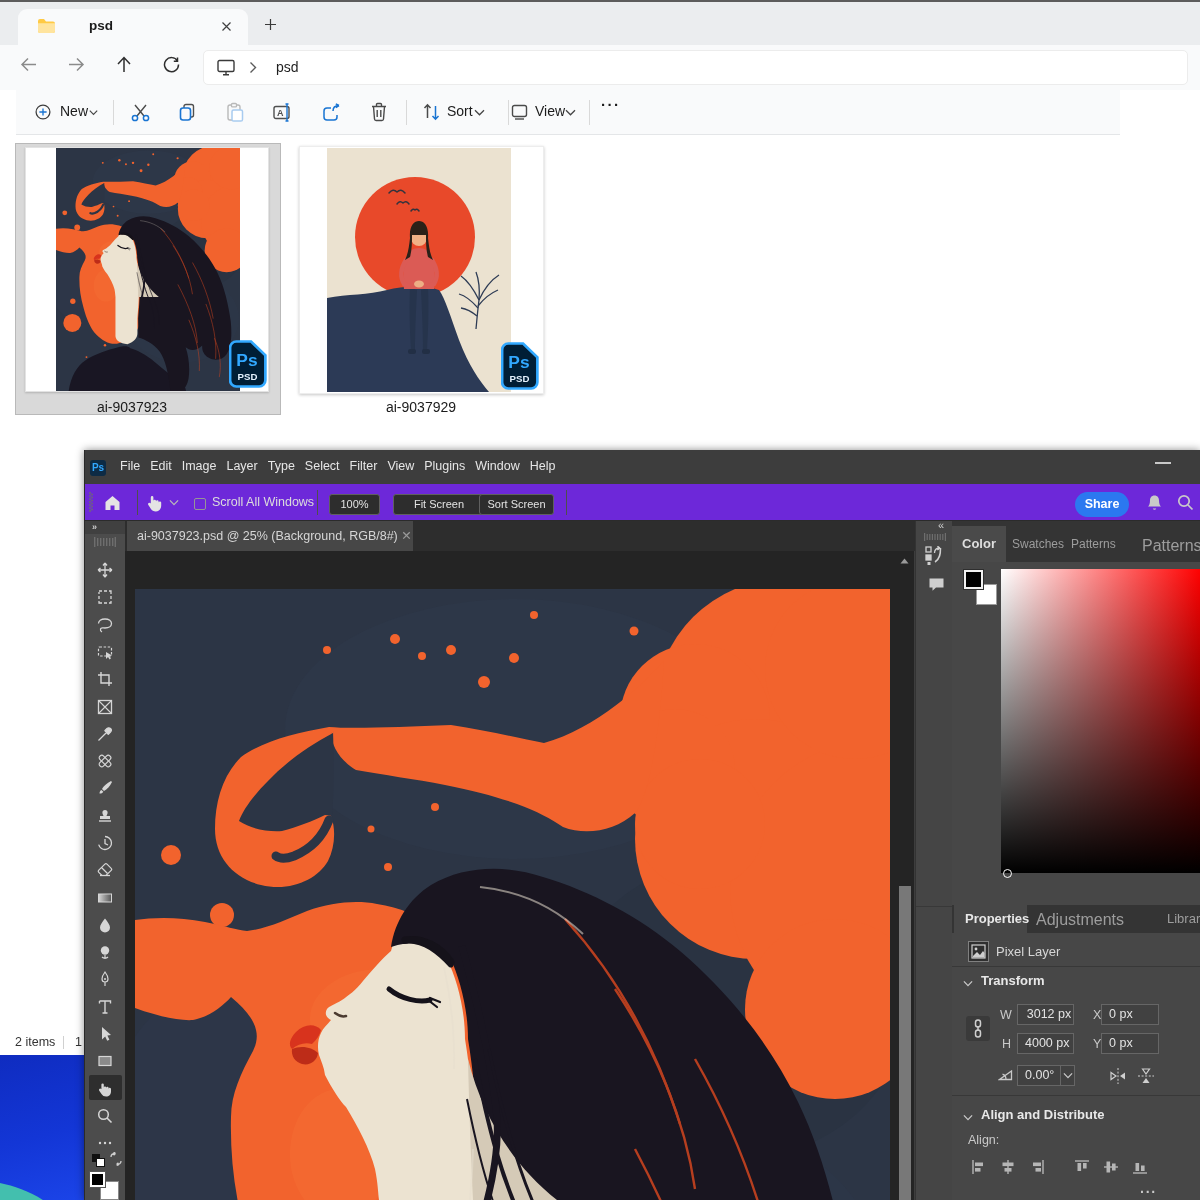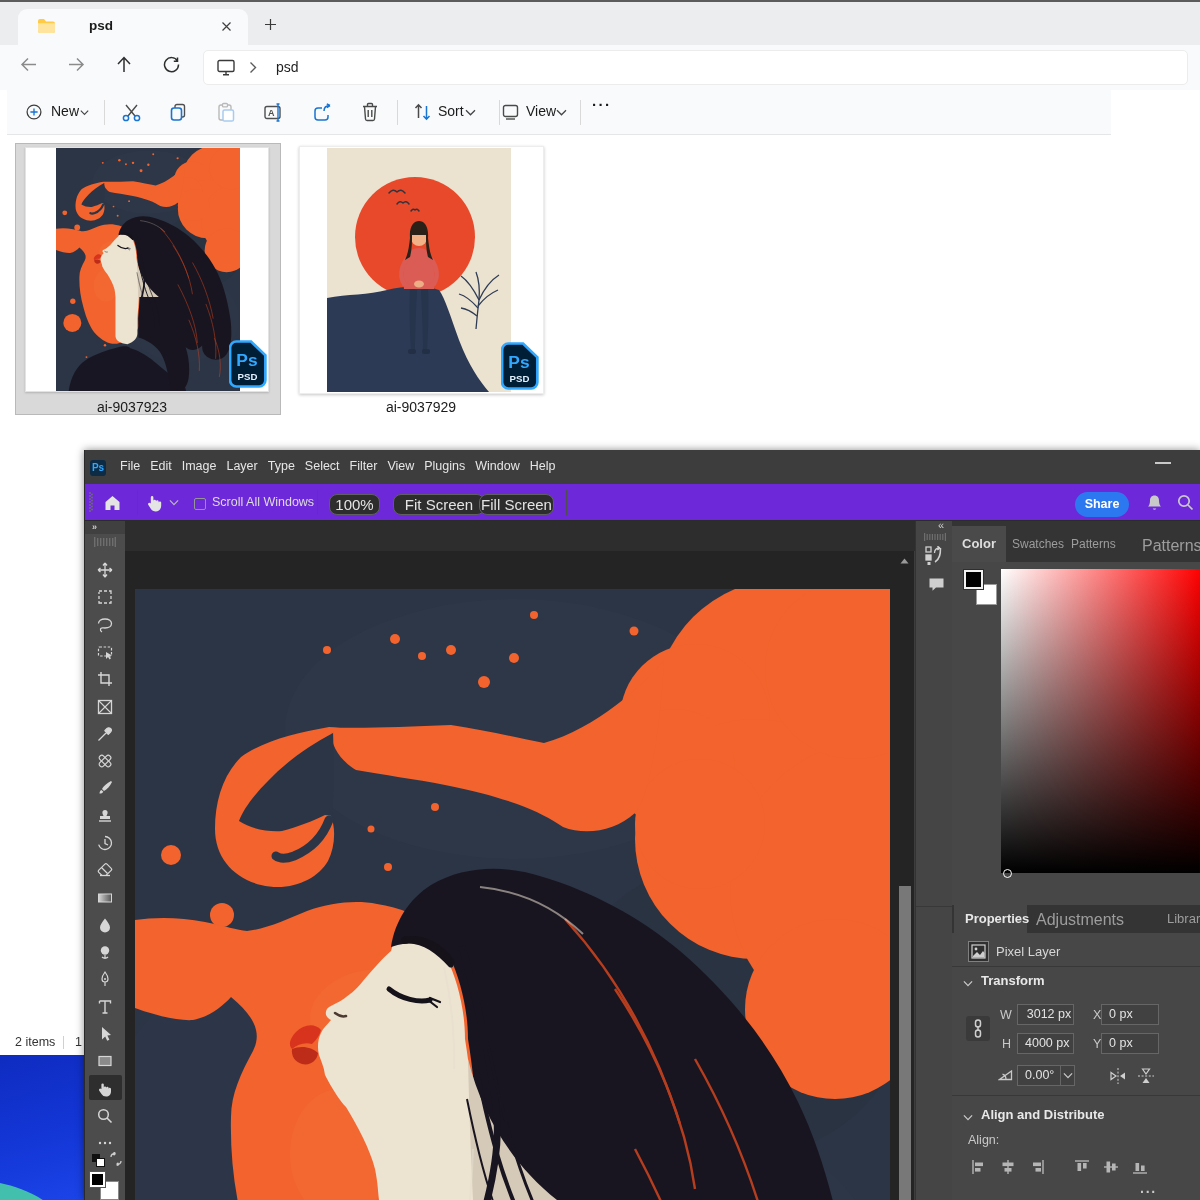--- a/index.html
+++ b/index.html
@@ -10,40 +10,40 @@
 
 #desktop { left:0; top:1055px; width:84px; height:145px; background:linear-gradient(165deg,#0f2cc0 0%,#1336d6 55%,#1b44e8 100%); overflow:hidden; }
 
 
 #explorer { left:0; top:0; width:1200px; height:1055px; background:#ffffff; }
 #tabstrip { left:0; top:0; width:1200px; height:45px; background:#ebedef; border-top:2px solid #5c5c5c; }
 #etab { left:18px; top:9px; width:230px; height:36px; background:#f9fafb; border-radius:9px 9px 0 0; }
 #etab .txt { position:absolute; left:71px; top:9px; font-size:13.5px; font-weight:bold; color:#1a1a1a; }
 #navbar { left:0; top:45px; width:1200px; height:45px; background:#f9fafb; }
 #addr { left:203px; top:5px; width:985px; height:35px; background:#ffffff; border:1px solid #ececec; border-radius:5px; }
-#toolbar { left:7px; top:90px; width:1104px; height:45px; background:#f9fafb; border-bottom:1px solid #e4e6e8; }
+#toolbar { left:16px; top:90px; width:1104px; height:45px; background:#f9fafb; border-bottom:1px solid #e4e6e8; }
 .sep { position:absolute; top:10px; width:1px; height:25px; background:#d9d9d9; }
 .tbtxt { position:absolute; top:13px; font-size:14px; color:#1b1b1b; }
 #content { left:0; top:135px; width:1200px; height:896px; background:#ffffff; }
 #tile1 { left:15px; top:143px; width:266px; height:272px; background:#d9d9d9; border:1px solid #b9b9b9; }
 #card1 { left:25px; top:147px; width:244px; height:245px; background:#ffffff; border:1px solid #e3e3e3; box-shadow:0 1px 2px rgba(0,0,0,.18); }
 #card2 { left:299px; top:146px; width:245px; height:248px; background:#ffffff; border:1px solid #ededed; box-shadow:0 1px 3px rgba(0,0,0,.22); }
 .flabel { position:absolute; top:399px; font-size:14px; color:#1b1b1b; width:200px; text-align:center; }
 #statusbar { left:0; top:1031px; width:1200px; height:24px; background:#ffffff; }
 #statusbar .t { position:absolute; left:15px; top:4px; font-size:12.5px; color:#333;text-align:center; }
 
 
 #ps { left:84px; top:450px; width:1116px; height:750px; background:#3d3d3d; box-shadow:0 0 8px rgba(0,0,0,.45); border-left:1px solid #2a2a2a; }
 #menubar { left:0; top:0; width:1116px; height:34px; background:#3d3d3d; }
 #menubar .items { position:absolute; left:35px; top:9px; display:flex; gap:10px; font-size:12.5px; color:#e6e6e6; }
 #psicon { left:5px; top:10px; width:16px; height:16px; background:#0d2b45; border-radius:3px; color:#31a8ff; font-size:10px; font-weight:bold; text-align:center; line-height:16px; }
 #minim { left:1070px; top:12px; width:16px; height:2px; background:#c9c9c9; }
 #optbar { left:0; top:34px; width:1116px; height:37px; background:#6d28d9; border-bottom:1px solid #2b2b2b; }
 .optsep { position:absolute; top:6px; width:1px; height:25px; background:#4e4e4e; }
-.obtn { position:absolute; top:10px; height:21px; background:#2d2d2d; border:1px solid #606060; border-radius:8px; color:#e3e3e3; font-size:15px; text-align:center; line-height:19px; }
+.obtn { position:absolute; top:10px; height:21px; background:#2d2d2d; border:1px solid #606060; border-radius:3px; color:#e3e3e3; font-size:11px; text-align:center; line-height:19px; }
 #share { left:990px; top:8px; width:54px; height:25px; background:#2b78f0; border-radius:13px; color:#fff; font-size:12.5px; font-weight:bold; text-align:center; line-height:25px; }
 #toolcol { left:0; top:71px; width:40px; height:679px; background:#4c4c4c; }
 #tchead { left:0; top:71px; width:40px; height:13px; background:#404040; color:#cfcfcf; font-size:9px; font-weight:bold; text-align:right; padding-right:28px; line-height:12px; }
 #tabbar { left:40px; top:71px; width:790px; height:30px; background:#2d2d2d; }
 #doctab { left:42px; top:71px; width:286px; height:30px; background:#474747; color:#d6d6d6; font-size:12.5px; line-height:30px; }
 #canvas { left:40px; top:101px; width:789px; height:649px; background:#242424; overflow:hidden; }
 #artwrap { position:absolute; left:10px; top:38px; width:755px; height:1003px; overflow:hidden; }
 #vscroll { position:absolute; right:3px; top:335px; width:12px; height:320px; background:#787878; border-radius:0px; }
 #strip { left:830px; top:71px; width:37px; height:679px; background:#454545; border-left:1px solid #333; }
 #panel { left:867px; top:71px; width:249px; height:679px; background:#474747; }
@@ -357,21 +357,21 @@
           <path d="M4.8,8.5 V3.4 a1.3,1.3 0 0 1 2.6,0 V7.2 a1.3,1.3 0 0 1 2.6,-0.2 V7.6 a1.3,1.3 0 0 1 2.6,0 V8.6 a1.3,1.3 0 0 1 2.6,0.2 V11.5 C15.2,14.8 13,17.5 9.8,17.5 C7.5,17.5 6,16.6 4.8,14.8 L2.2,10.8 a1.35,1.35 0 0 1 2.3,-1.4 Z" fill="#e4e4e4"></path>
         </svg>
       <svg class="abs" style="left:84px;top:15px;" width="10" height="7" viewBox="0 0 11 7">
           <path d="M1,1.2 L5.5,5.8 L10,1.2" stroke="#b9b9b9" stroke-width="1.4" fill="none"></path>
         </svg>
       <div class="abs" style="left:109px;top:14px;width:12px;height:12px;border:1px solid #969696;border-radius:2px;background:transparent;"></div>
       <span class="abs" style="left:127px;top:11px;font-size:12.5px;color:#dcdcdc;">Scroll All Windows</span>
       <div class="optsep" style="left:232px;"></div>
       <div class="obtn" style="left:244px;width:51px;">100%</div>
       <div class="obtn" style="left:308px;width:92px;">Fit Screen</div>
-      <div class="obtn" style="left:394px;width:75px;">Fill Screen</div>
+      <div class="obtn" style="left:394px;width:75px;">Sort Screen</div>
       <div class="optsep" style="left:481px;"></div>
       <div id="share" class="abs">Share</div>
       <svg class="abs" style="left:1062px;top:10px;" width="15" height="17" viewBox="0 0 15 17">
           <path d="M7.5,1.5 C4.5,1.5 3,3.8 3,6.5 C3,10 2,11.5 1,12.5 H14 C13,11.5 12,10 12,6.5 C12,3.8 10.5,1.5 7.5,1.5 Z M5.8,14.5 a1.8,1.8 0 0 0 3.4,0 Z" fill="#c9c9c9"></path>
         </svg>
       <svg class="abs" style="left:1092px;top:10px;" width="17" height="17" viewBox="0 0 17 17">
           <circle cx="7" cy="7" r="5.2" stroke="#c9c9c9" stroke-width="1.7" fill="none"></circle>
           <path d="M11,11 L15.5,15.5" stroke="#c9c9c9" stroke-width="1.7"></path>
         </svg>
     </div>
@@ -481,20 +481,21 @@
           <rect x="5.5" y="5.5" width="8" height="8" fill="#fff" stroke="#111" stroke-width="1"></rect>
         </svg>
       <svg style="position:absolute;left:24px;top:631px;" width="14" height="14" viewBox="0 0 14 14">
           <path d="M2,5 C2,2.8 4,1.5 6.5,1.5 M6.5,1.5 L4.6,0 M6.5,1.5 L4.6,3.2 M12,9 C12,11.2 10,12.5 7.5,12.5 M7.5,12.5 L9.4,14 M7.5,12.5 L9.4,10.8" stroke="#cfcfcf" stroke-width="1.3" fill="none"></path>
         </svg>
       <div style="position:absolute;left:15px;top:660px;width:19px;height:19px;background:#fff;border:1px solid #888;"></div>
       <div style="position:absolute;left:5px;top:651px;width:15px;height:15px;background:#000;border:2px solid #fff;outline:1px solid #555;"></div>
     </div>
     <div class="abs" id="tchead">»</div>
     <div class="abs" id="tabbar"></div>
+    <div class="abs" id="doctab"><span style="padding-left:10px;">ai-9037923.psd @ 25% (Background, RGB/8#)</span> <span style="color:#9a9a9a;">✕</span></div>
     <div class="abs" id="canvas">
       <div id="artwrap"><svg width="755" height="1003" viewBox="0 0 755 1003">
             <use href="#art1"></use>
           </svg></div>
       <div id="vscroll"></div>
       <svg style="position:absolute;right:5px;top:7px;" width="9" height="6" viewBox="0 0 9 6">
           <path d="M0.5,5.5 L4.5,0.5 L8.5,5.5 Z" fill="#9a9a9a"></path>
         </svg>
     </div>
     <div class="abs" id="strip">

